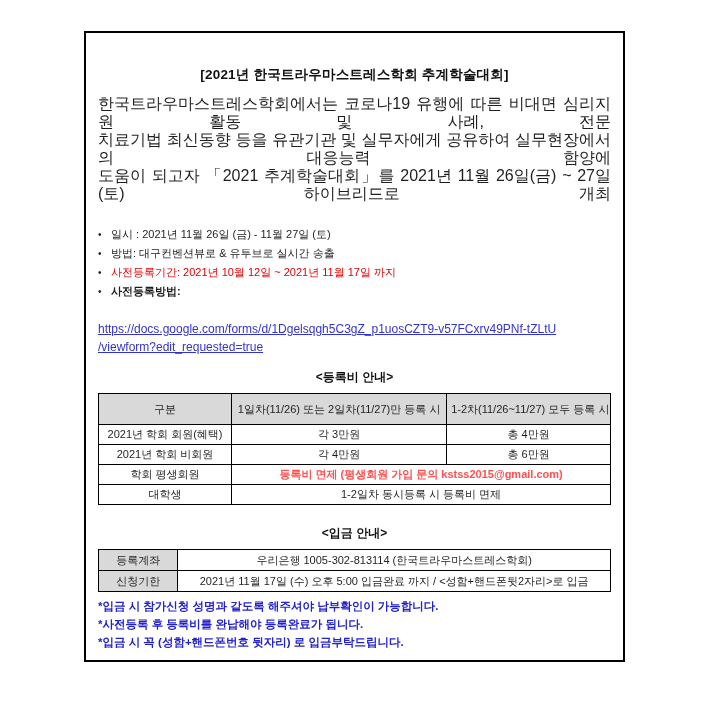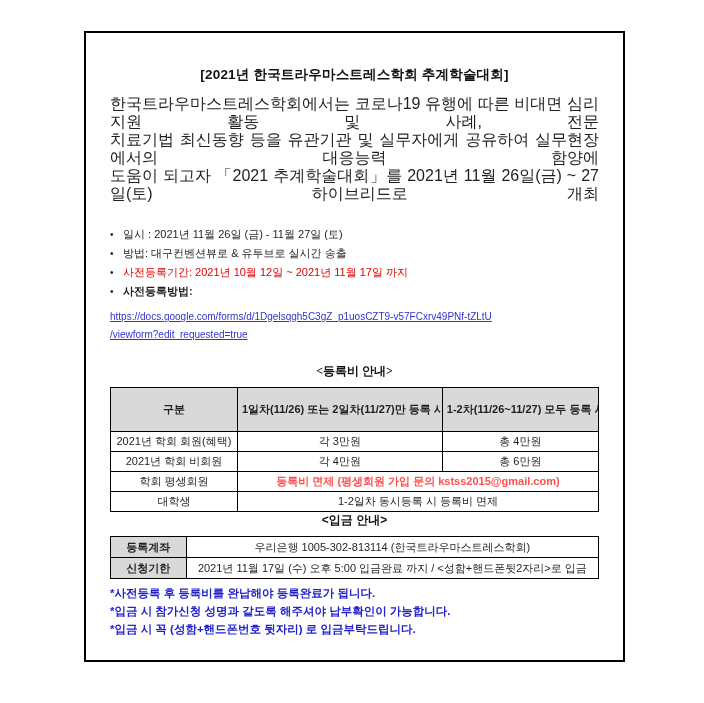--- a/index.html
+++ b/index.html
@@ -7,48 +7,48 @@
     --red-table:#ff5050;
     --blue-link:#3333cc;
     --blue-note:#2222cc;
     --header-bg:#d9d9d9;
     --ink:#1f1f1f;
   }
   *{margin:0;padding:0;box-sizing:border-box;}
   html,body{width:704px;height:703px;background:#ffffff;
     font-family:"Liberation Sans","DejaVu Sans",sans-serif;color:var(--ink);}
   .doc{position:absolute;left:84px;top:31px;width:541px;height:631px;
-    border:2px solid #000;padding:0 24px;background:#fff;}
+    border:2px solid #000;padding:0 12px;background:#fff;}
   .title{margin-top:33px;text-align:center;font-size:13.5px;font-weight:bold;
     color:#111;line-height:18px;letter-spacing:0.2px;}
   .intro{margin-top:11px;font-size:16px;line-height:18px;}
   .intro .line.just{text-align:justify;text-align-last:justify;}
   .bullets{margin-top:22px;font-size:11px;line-height:18px;}
   .bullet{display:flex;align-items:baseline;}
   .marker{width:13px;text-align:left;font-size:10px;flex:0 0 13px;}
   .btext.red-bold{color:var(--red-alert);font-weight:normal;}
   .btext.bold{font-weight:bold;}
-  .reg-link{display:block;margin-top:7px;color:var(--blue-link);
-    font-size:10px;line-height:18px;cursor:pointer;}
+  .reg-link{display:block;margin-top:19px;color:var(--blue-link);
+    font-size:12px;line-height:18px;cursor:pointer;}
   .link-line{text-decoration:underline;word-break:break-all;}
   .section-heading{text-align:center;font-weight:bold;font-size:12px;color:#111;
     line-height:16px;}
-  .section-heading.fee{margin-top:19px;font-family:Liberation Serif, serif;}
-  .section-heading.pay{}
+  .section-heading.fee{margin-top:13px;}
+  .section-heading.pay{margin-top:20px;}
   table.tbl{width:100%;border-collapse:collapse;table-layout:fixed;
     font-size:11px;color:var(--ink);}
   table.tbl.fee{margin-top:8px;}
   table.tbl.pay{margin-top:8px;}
   .tbl th,.tbl td{border:1px solid #000;text-align:center;vertical-align:middle;
     padding:2px 4px;overflow:hidden;white-space:nowrap;}
-  .tbl thead th{background:var(--header-bg);font-weight:bold;height:44px;}
+  .tbl thead th{background:var(--header-bg);font-weight:normal;height:31px;}
   .tbl td{height:17px;}
   .fee col.c1{width:26%;} .fee col.c2{width:42%;} .fee col.c3{width:32%;}
   .pay col.p1{width:15.5%;}
-  .tbl .plabel{background:var(--header-bg);font-weight:bold;height:21px;}
+  .tbl .plabel{background:var(--header-bg);font-weight:normal;height:21px;}
   td.red{color:var(--red-table);font-weight:bold;}
   .notes{margin-top:5px;font-size:11.5px;line-height:18px;font-weight:bold;
     color:var(--blue-note);}
 </style>
 </head>
 <body>
 
 <div class="doc">
 
   <h1 class="title">[2021년 한국트라우마스트레스학회 추계학술대회]</h1>
@@ -133,18 +133,18 @@
         <td>우리은행 1005-302-813114 (한국트라우마스트레스학회)</td>
       </tr>
       <tr>
         <th class="plabel">신청기한</th>
         <td>2021년 11월 17일 (수) 오후 5:00 입금완료 까지 / &lt;성함+핸드폰뒷2자리&gt;로 입금</td>
       </tr>
     </tbody>
   </table>
 
   <div class="notes">
+    <div class="note">*입금 시 참가신청 성명과 같도록 해주셔야 납부확인이 가능합니다.</div>
     <div class="note">*사전등록 후 등록비를 완납해야 등록완료가 됩니다.</div>
-    <div class="note">*입금 시 참가신청 성명과 같도록 해주셔야 납부확인이 가능합니다.</div>
     <div class="note">*입금 시 꼭 (성함+핸드폰번호 뒷자리) 로 입금부탁드립니다.</div>
   </div>
 
 </div>
 
 </body></html>

